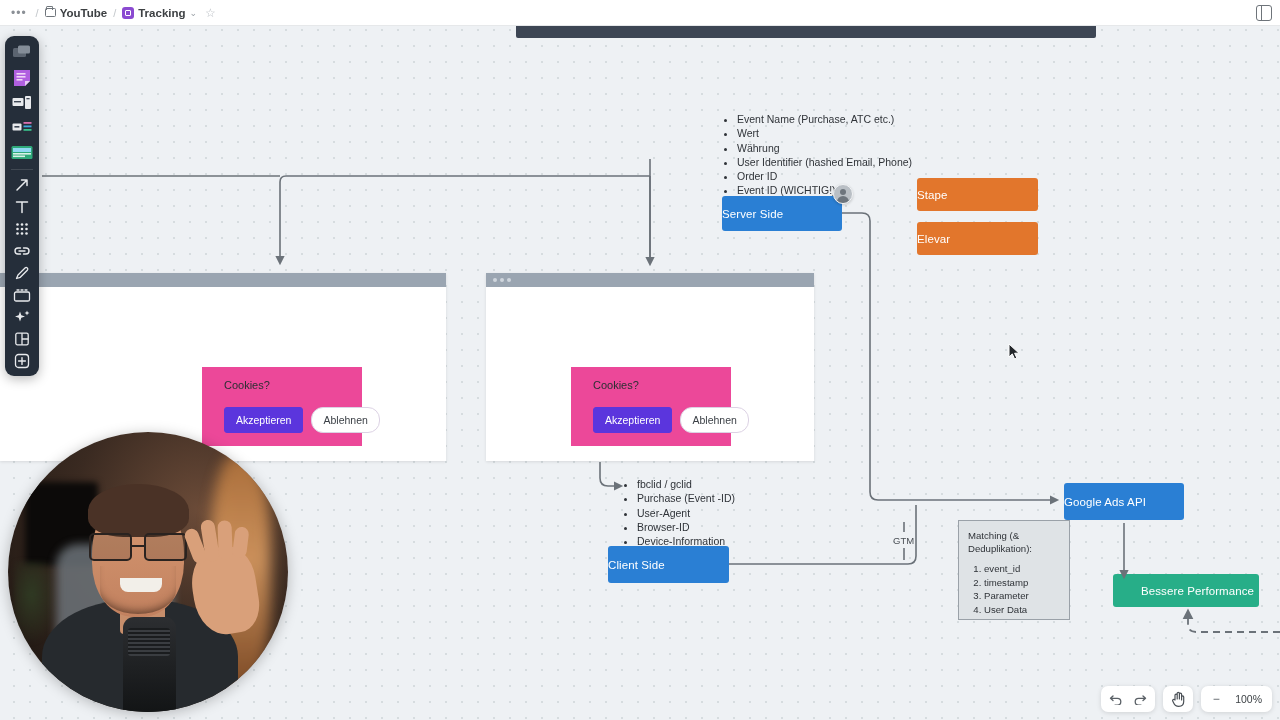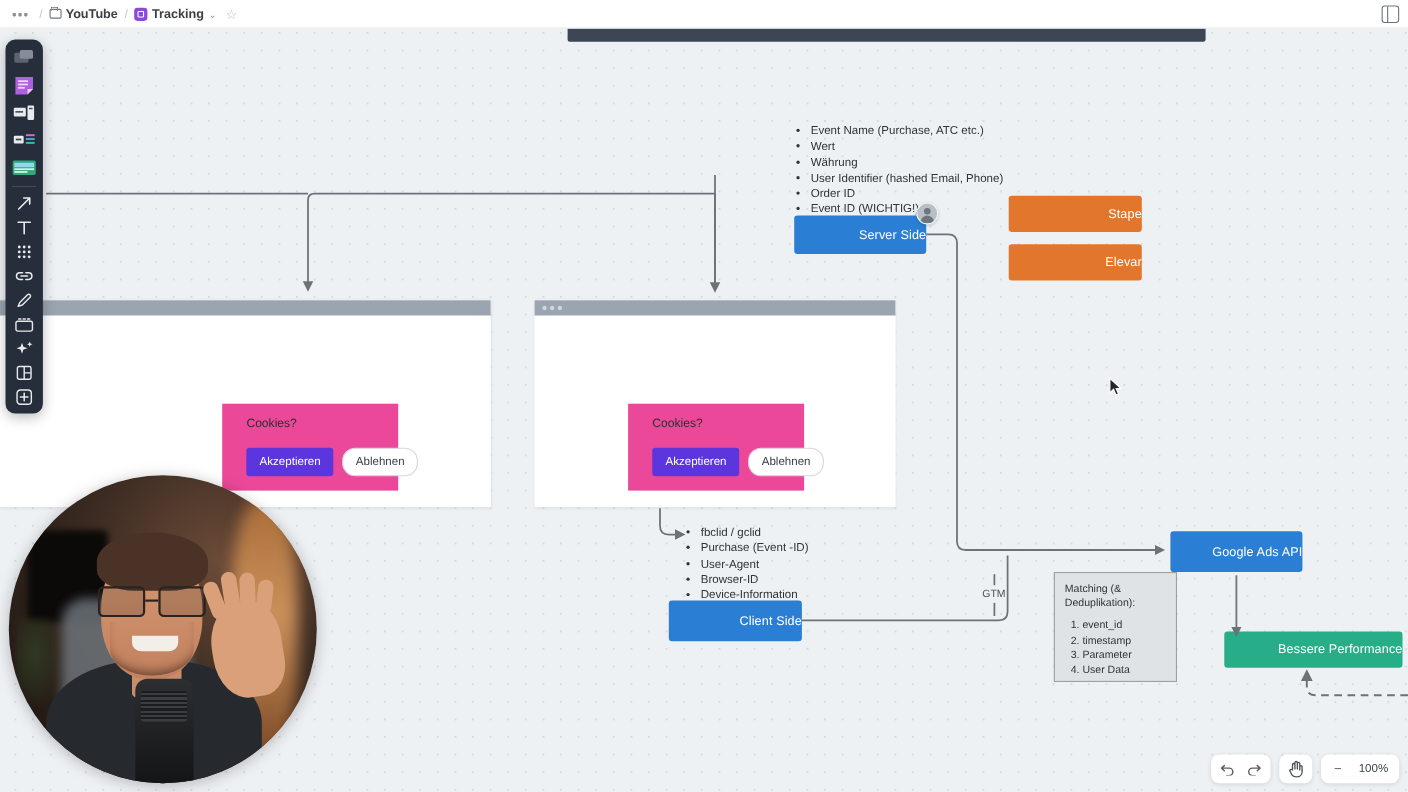--- a/index.html
+++ b/index.html
@@ -70,21 +70,21 @@
   }
   .tool {
     width:26px; height:20px; border-radius:4px;
     display:flex; align-items:center; justify-content:center;
     cursor:pointer; color:#e8eaed; position:relative;
   }
   .tool.tall { height:23px; }
   .tool svg { display:block; }
   .tool-div { width:22px; height:1px; background:rgba(255,255,255,.13); margin:3px 0; }
   .box {
-    position:absolute; display:flex; align-items:center; justify-content:flex-end;
+    position:absolute; display:flex; align-items:center; justify-content:flex-start;
     color:#fff; font-size:11.5px; border-radius:3px; text-align:center;
     letter-spacing:.1px; cursor:pointer;
   }
   .box.blue { background:#2a7fd4; }
   .box.orange { background:#e2762c; }
   .box.green { background:#27ae88; }
 
   
   #server-diamond {
     position:absolute; left:600px; top:75px; width:100px; height:84px; cursor:pointer;
@@ -387,21 +387,21 @@
         <li>timestamp</li>
         <li>Parameter</li>
         <li>User Data</li>
       </ol>
     </div>
 
     <div class="box blue" style="left:1064px; top:483px; width:120px; height:37px;">
       <span>Google Ads API</span>
     </div>
 
-    <div class="box green" style="left:1113px; top:574px; width:162px; height:33px;">
+    <div class="box green" style="left:1113px; top:574px; width:146px; height:33px;padding-left:28px;">
       <span>Bessere Performance</span>
     </div>
 
     <svg id="cursor-arrow" width="13" height="18" viewBox="0 0 13 18">
       <path d="M1,1 L1,14 L4.3,10.9 L6.6,16 L8.8,15 L6.6,10.2 L11,10.2 Z" fill="#22262a" stroke="#fff" stroke-width="1"></path>
     </svg>
   </div>
 
   <div id="topbar">
     <span class="bc-dots">•••</span>

